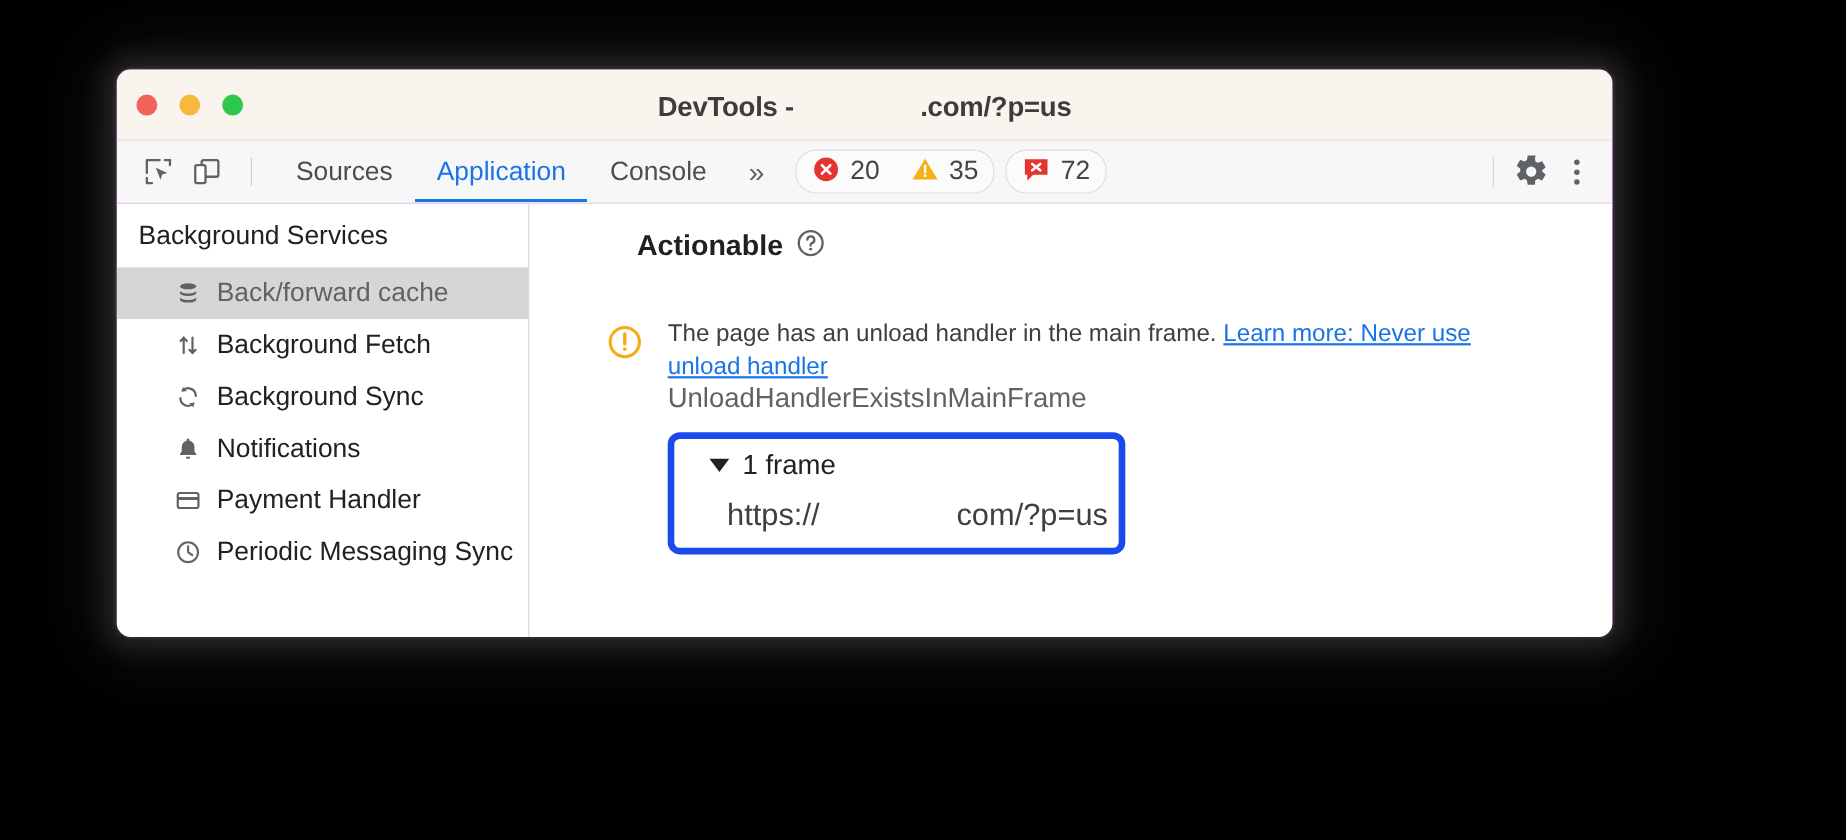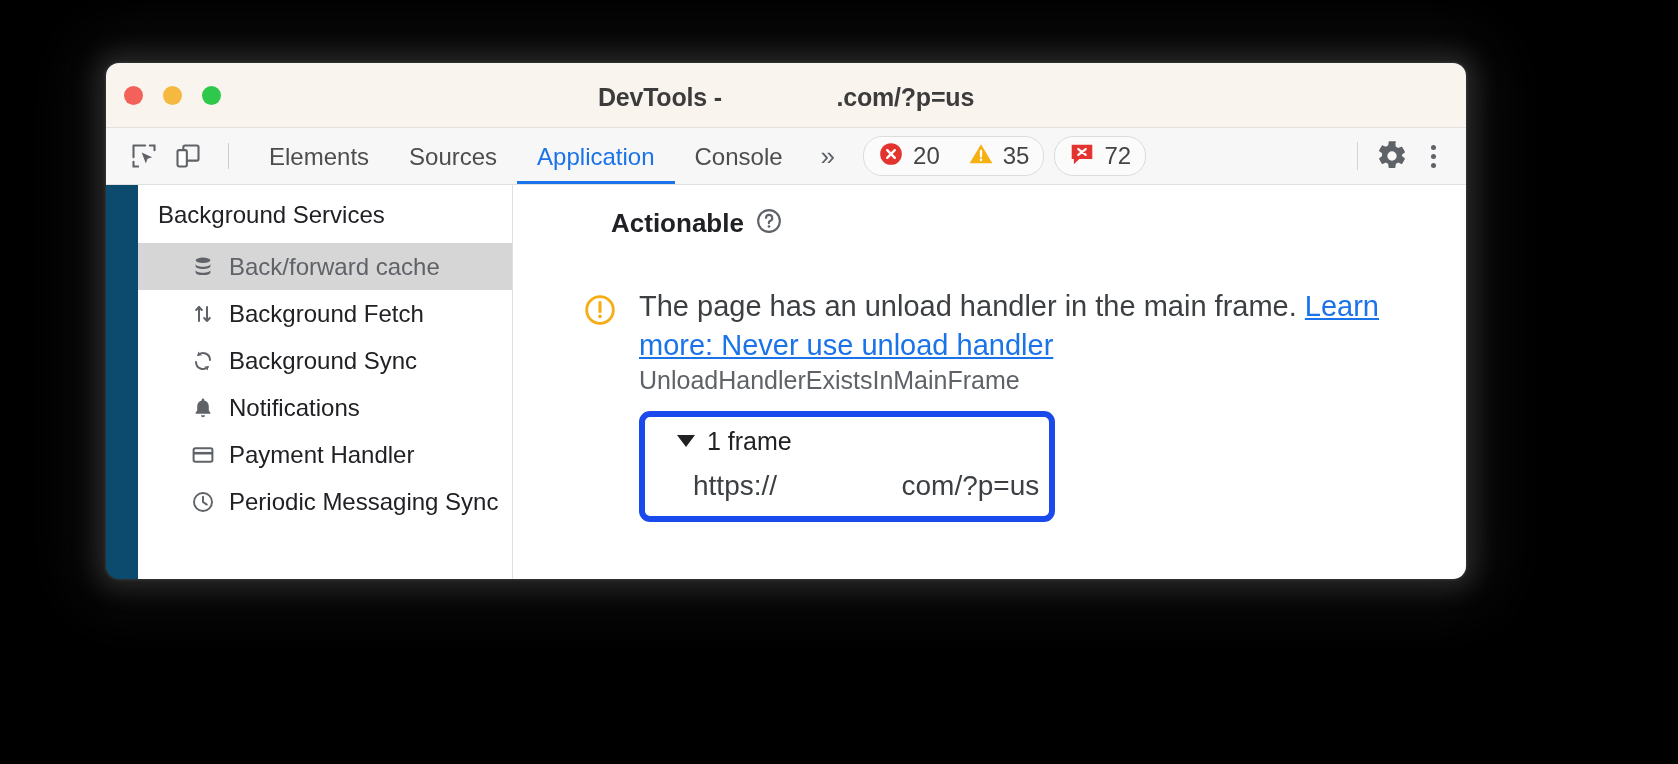--- a/index.html
+++ b/index.html
@@ -16,21 +16,21 @@
   }
 
   
   #window {
     position: absolute;
     left: 106px;
     top: 63px;
     width: 1360px;
     height: 516px;
     border-radius: 13px;
-    background: #0c4a6e;
+    background: #a21caf;
     overflow: hidden;
     box-shadow:
       0 0 3px 1px rgba(255,255,255,0.10),
       0 0 22px 10px rgba(60,60,60,0.55),
       0 0 60px 26px rgba(40,40,40,0.40);
   }
 
   
   #titlebar {
     position: relative;
@@ -163,21 +163,20 @@
   #content {
     display: flex;
     height: 395px;
   }
   #sidebar {
     width: 374px;
     flex: 0 0 374px;
     border-right: 1px solid #e0e0e0;
     background: #ffffff;
     overflow: hidden;
-    margin-left: 32px;
   }
   #sidebar-header {
     font-size: 24px;
     color: #202124;
     padding: 16px 0 14px 20px;
     white-space: nowrap;
   }
   .side-item {
     display: flex;
     align-items: center;
@@ -226,21 +225,21 @@
   #issue-block {
     display: flex;
     margin-top: 48px;
     gap: 22px;
   }
   #warn-icon-wrap {
     flex: 0 0 auto;
     padding-top: 6px;
   }
   #issue-text {
-    font-size: 29px;
+    font-size: 22px;
     line-height: 1.36;
     color: #3c4043;
     max-width: 800px;
   }
   #issue-text a {
     color: #1a73e8;
     text-decoration: underline;
   }
   #reason-code {
     font-size: 25px;
@@ -305,21 +304,20 @@
 
     <div class="tool-icon">
       <svg width="28" height="28" viewBox="0 0 24 24">
         <rect x="8" y="3" width="13" height="13" rx="1.4" fill="none" stroke="#5f6368" stroke-width="1.8"></rect>
         <rect x="3" y="7" width="8" height="14" rx="1.4" fill="#ffffff" stroke="#5f6368" stroke-width="1.8"></rect>
       </svg>
     </div>
 
     <div class="toolbar-sep"></div>
 
-    <div class="tab">Elements</div>
     <div class="tab">Sources</div>
     <div class="tab selected">Application</div>
     <div class="tab">Console</div>
 
     <div id="overflow-tabs">»</div>
 
     <div class="badge-group">
       <span>
         <svg width="26" height="26" viewBox="0 0 24 24">
           <circle cx="12" cy="12" r="10" fill="#e3342f"></circle>

